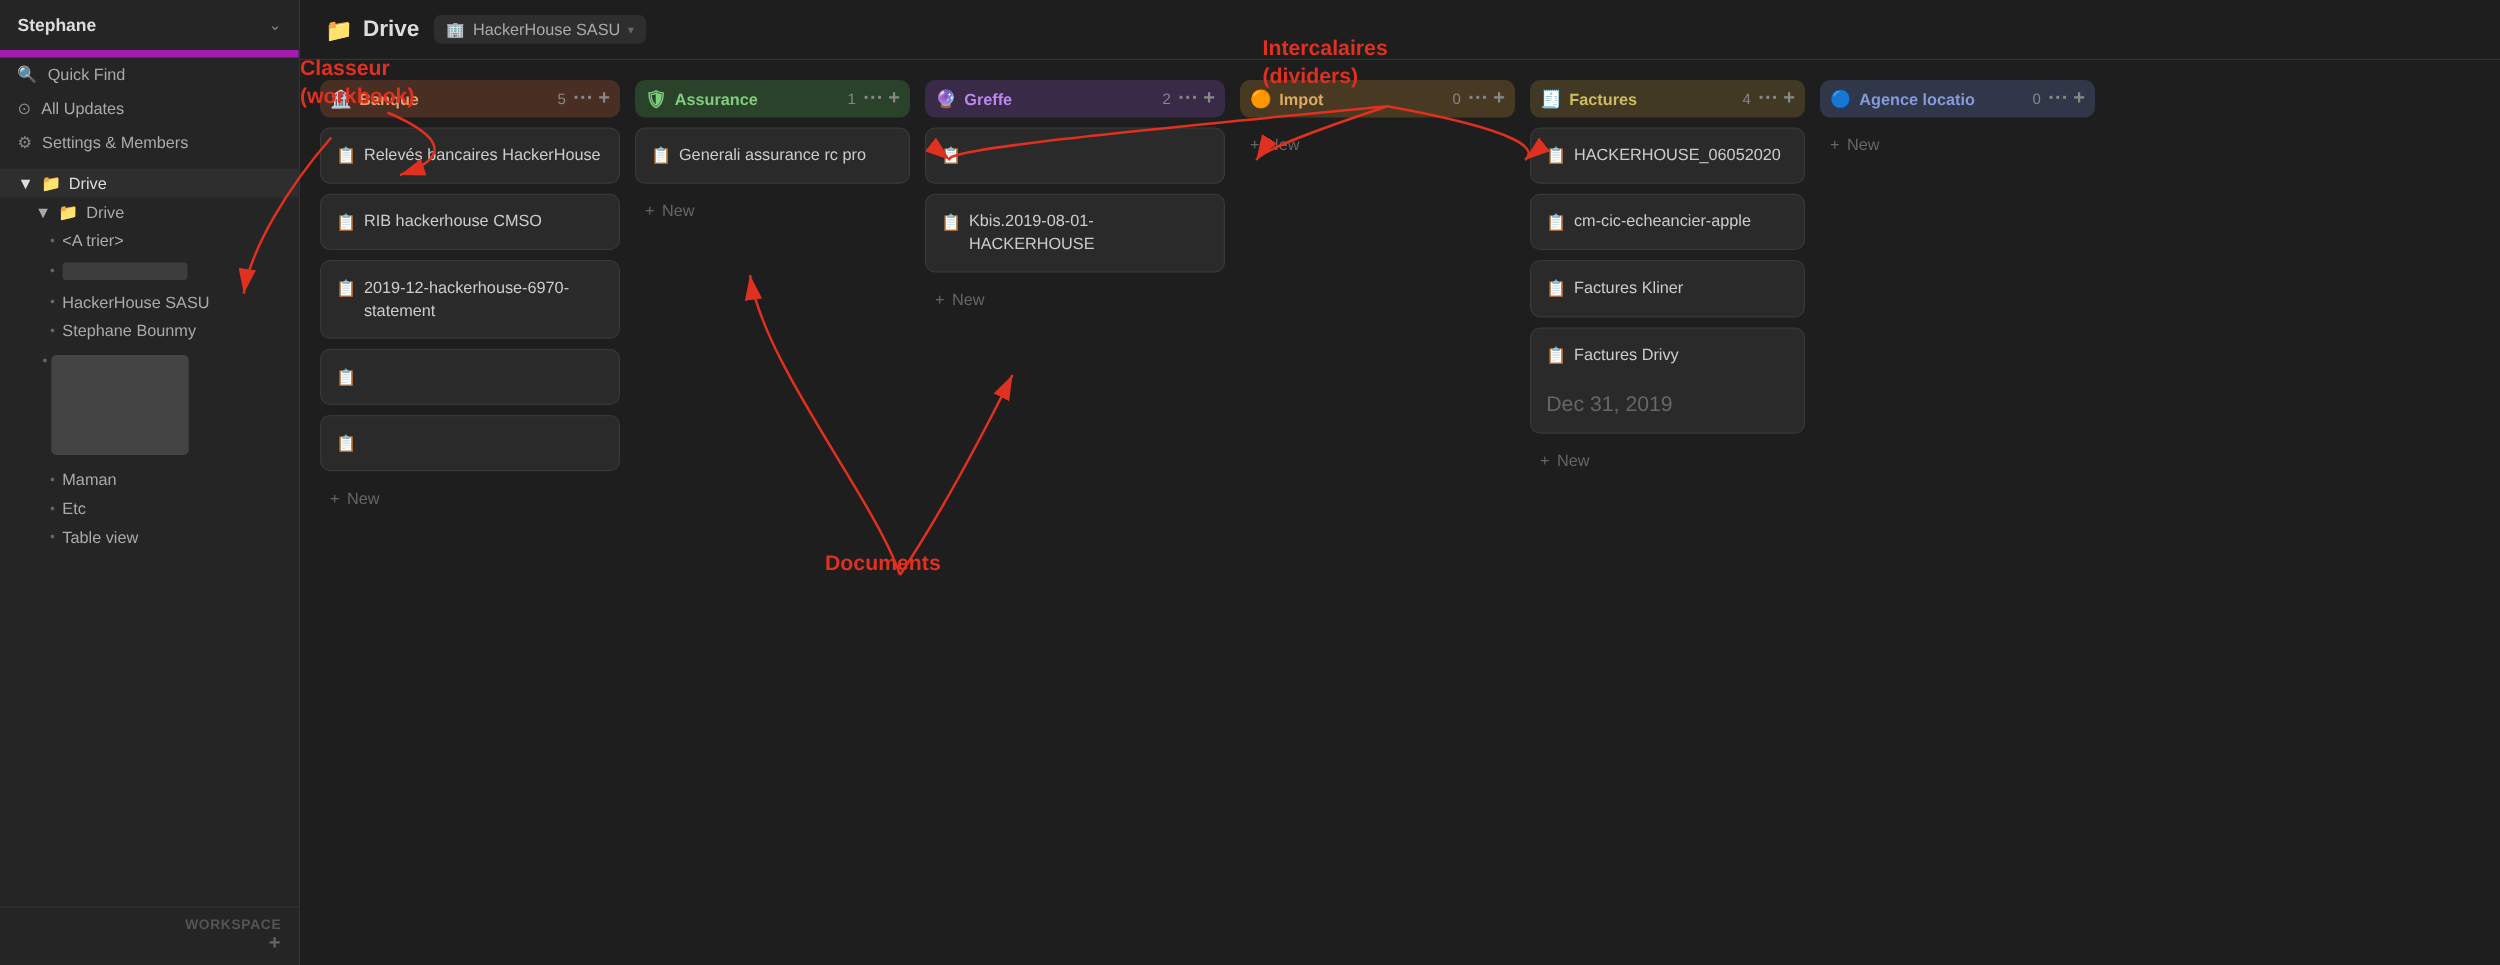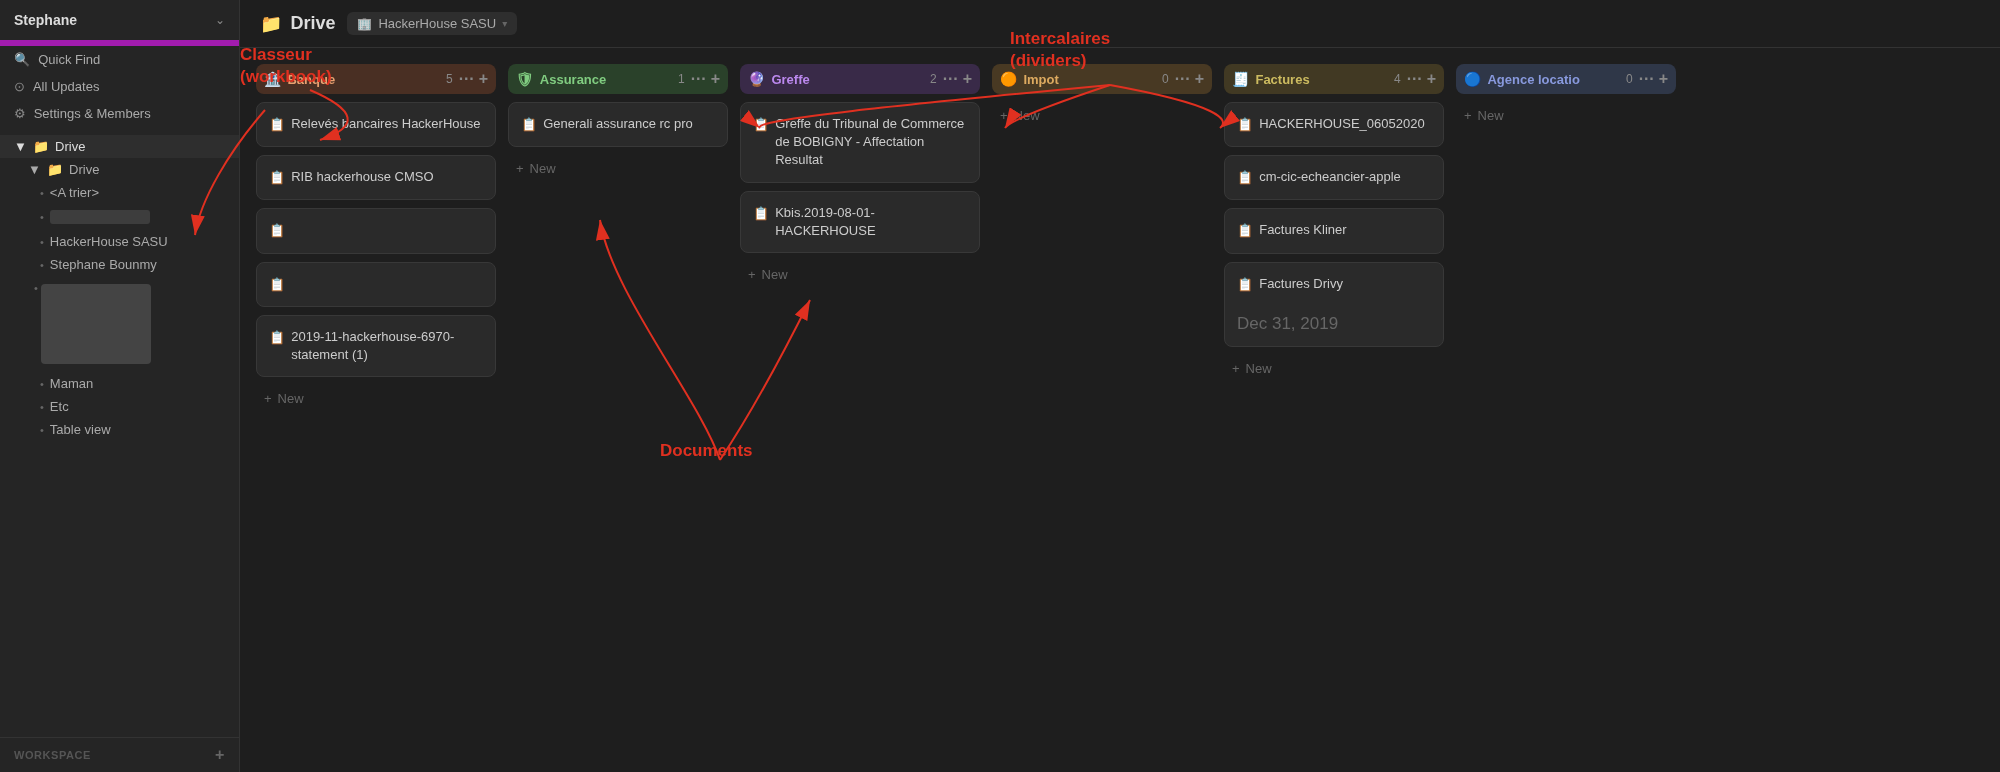--- a/index.html
+++ b/index.html
@@ -67,22 +67,23 @@
 
     .workspace-footer {
       margin-top: auto;
       padding: 8px 14px;
       font-size: 11px;
       color: #555;
       font-weight: 600;
       letter-spacing: 0.05em;
       border-top: 1px solid #333;
       display: flex;
-      align-items: center;
+      align-items: flex-end;
       justify-content: space-between;
+      flex-direction: column;
     }
     .workspace-footer .plus-btn {
       color: #666;
       cursor: pointer;
       font-size: 16px;
     }
 
     
     .blurred-item {
       background: #555;
@@ -355,33 +356,33 @@
           <div class="kanban-card">
         <div class="card-title">
           <span class="card-icon">📋</span>
           <span>RIB hackerhouse CMSO</span>
         </div>
 
       </div>
           <div class="kanban-card">
         <div class="card-title">
           <span class="card-icon">📋</span>
-        </div>
-
-      </div>
-          <div class="kanban-card">
-        <div class="card-title">
-          <span class="card-icon">📋</span>
-        </div>
-
-      </div>
-          <div class="kanban-card">
-        <div class="card-title">
-          <span class="card-icon">📋</span>
-          <span>2019-11-hackerhouse-6970-statement (1)</span>
+          <span>2019-12-hackerhouse-6970-statement</span>
+        </div>
+
+      </div>
+          <div class="kanban-card">
+        <div class="card-title">
+          <span class="card-icon">📋</span>
+        </div>
+
+      </div>
+          <div class="kanban-card">
+        <div class="card-title">
+          <span class="card-icon">📋</span>
         </div>
 
       </div>
           <div class="add-new-btn">
             <span>+</span>
             <span>New</span>
           </div>
         </div>
         <div class="kanban-column">
           <div class="column-header col-assurance">
@@ -411,21 +412,20 @@
       <span class="col-name">Greffe</span>
       <span class="col-count">2</span>
       <span class="col-actions">
         <span>···</span>
         <span>+</span>
       </span>
     </div>
           <div class="kanban-card">
         <div class="card-title">
           <span class="card-icon">📋</span>
-          <span>Greffe du Tribunal de Commerce de BOBIGNY - Affectation Resultat</span>
         </div>
 
       </div>
           <div class="kanban-card">
         <div class="card-title">
           <span class="card-icon">📋</span>
           <span>Kbis.2019-08-01-HACKERHOUSE</span>
         </div>
 
       </div>

